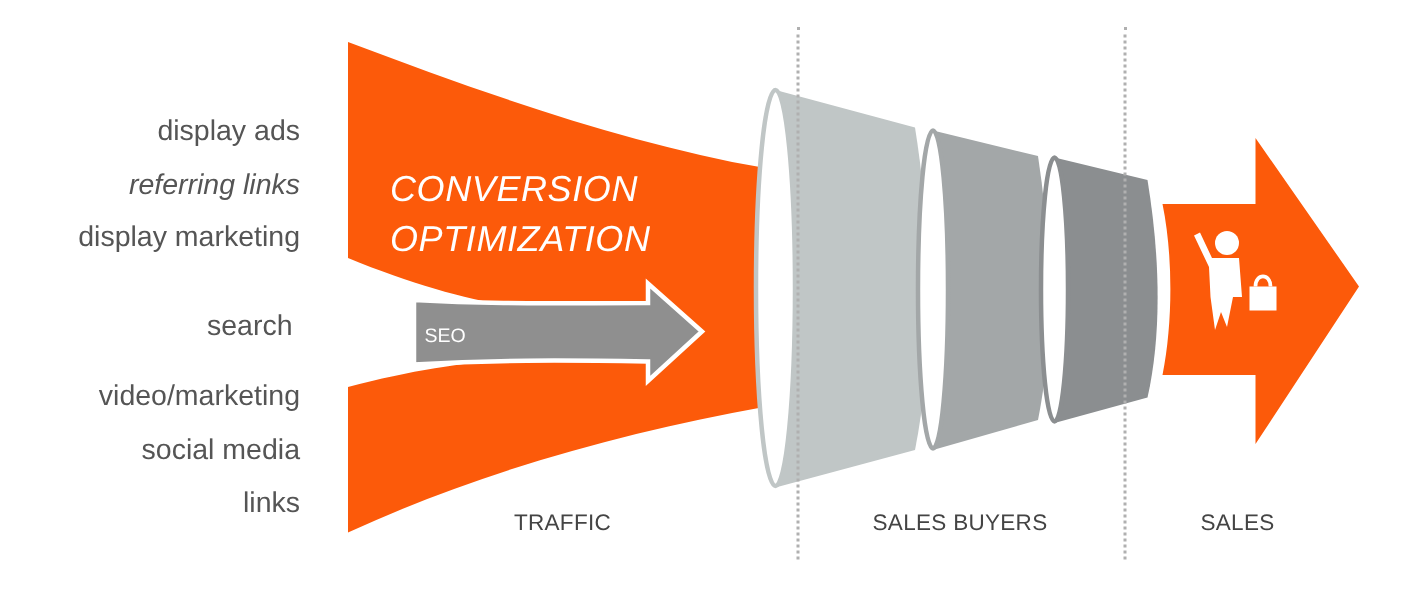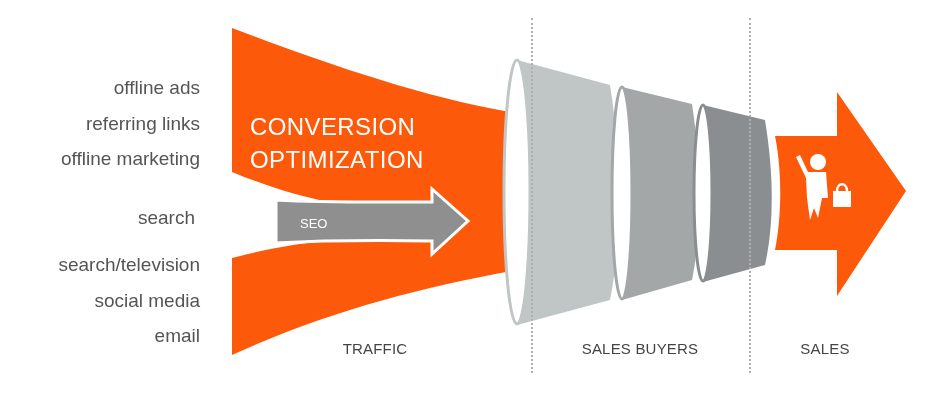--- a/index.html
+++ b/index.html
@@ -1,20 +1,20 @@
 <!DOCTYPE html>
 <html><head>
 <meta charset="utf-8">
 <style>
   html, body { margin: 0; padding: 0; background: #ffffff; }
   body { width: 950px; height: 400px; position: relative; overflow: hidden; font-family: "Liberation Sans", sans-serif; }
   .source { position: absolute; right: 750px; font-size: 19px; color: #555; text-align: right; white-space: nowrap; }
   .stage-label { position: absolute; top: 340px; font-size: 15px; color: #444; letter-spacing: 0.2px; text-align: center; }
-  .title-line { position: absolute; left: 250px; font-size: 24px; color: #ffffff; letter-spacing: 0.4px; }
-  .seo-label { position: absolute; left: 300px; top: 216px; font-size: 13px; color: #ffffff; }
+  .title-line { position: absolute; left: 260px; font-size: 24px; color: #ffffff; letter-spacing: 0.4px; font-style: italic; }
+  .seo-label { position: absolute; left: 283px; top: 216px; font-size: 13px; color: #ffffff; }
   .divider { position: absolute; top: 18px; height: 355px; width: 0; border-left: 2px dotted #b0b0b0; }
   svg { position: absolute; left: 0; top: 0; }
 </style>
 </head>
 <body>
 
 <svg width="950" height="400" viewBox="0 0 950 400">
 
   <path d="M232,28 C330,65 430,100 528,115 L528,268 C430,285 330,310 232,355 L232,258 C300,240 350,238 395,238 L395,210 C350,208 300,200 232,172 Z" fill="#fc5a0a"></path>
 
@@ -39,27 +39,27 @@
     <circle cx="818" cy="162" r="8"></circle>
     <path d="M796,157 L800,155 L808,172 L826,172 L828,198 L822,198 L818,218 L814,208 L810,220 L807,198 L806,178 Z"></path>
     <rect x="833" y="191" width="18" height="16"></rect>
     <path d="M837,191 C837,182 847,182 847,191" fill="none" stroke="#ffffff" stroke-width="2.5"></path>
   </g>
 </svg>
 
 <div class="divider" style="left:531px;"></div>
 <div class="divider" style="left:749px;"></div>
 
-<div class="source" style="top:77px;">offline ads</div>
-<div class="source" style="top:113px;">referring links</div>
-<div class="source" style="top:148px;">offline marketing</div>
+<div class="source" style="top:77px;">display ads</div>
+<div class="source" style="top:113px;font-style:italic;">referring links</div>
+<div class="source" style="top:148px;">display marketing</div>
 <div class="source" style="top:207px; right:755px;margin-left:22px;">search</div>
-<div class="source" style="top:254px;">search/television</div>
+<div class="source" style="top:254px;">video/marketing</div>
 <div class="source" style="top:290px;">social media</div>
-<div class="source" style="top:325px;">email</div>
+<div class="source" style="top:325px;">links</div>
 
 <div class="title-line" style="top:113px;">CONVERSION</div>
 <div class="title-line" style="top:146px;">OPTIMIZATION</div>
 <div class="seo-label">SEO</div>
 
 <div class="stage-label" style="left:330px; width:90px;">TRAFFIC</div>
 <div class="stage-label" style="left:565px; width:150px;">SALES BUYERS</div>
 <div class="stage-label" style="left:780px; width:90px;">SALES</div>
 
 </body></html>

